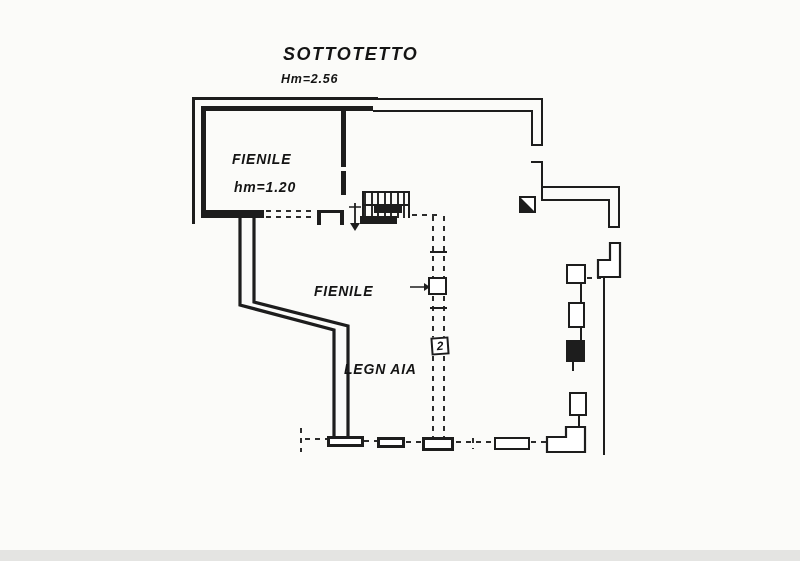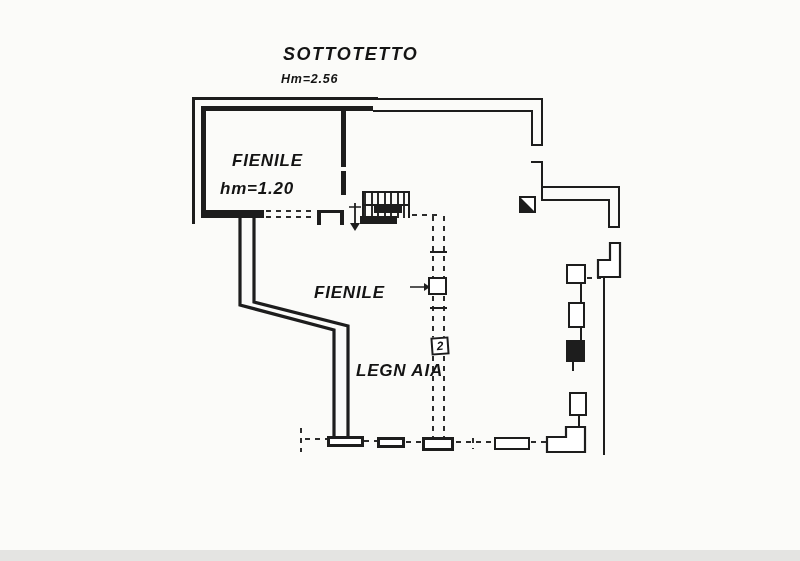--- a/index.html
+++ b/index.html
@@ -7,21 +7,21 @@
         font-family:"Liberation Sans",sans-serif;}
   .ink{position:absolute;background:#1d1d1d;}
   .outline{position:absolute;border:2px solid #1d1d1d;background:#fff;box-sizing:border-box;}
   .outline.thick{border-width:3px;}
   .dash-h{position:absolute;background:repeating-linear-gradient(90deg,#2c2c2c 0 5px,transparent 5px 10px);}
   .dash-v{position:absolute;background:repeating-linear-gradient(180deg,#2c2c2c 0 5px,transparent 5px 10px);}
   .lbl{position:absolute;font-style:italic;font-weight:bold;color:#141414;white-space:nowrap;
        letter-spacing:0.8px;}
   .title{font-size:18px;letter-spacing:1.5px;}
   .sub{font-size:12.5px;}
-  .room{font-size:17px;}
+  .room{font-size:14px;}
   .stairs{position:absolute;left:362px;top:191px;width:48px;height:27px;box-sizing:border-box;
           border-top:2px solid #1d1d1d;border-left:2px solid #1d1d1d;border-right:2px solid #1d1d1d;
           background:repeating-linear-gradient(90deg,#2b2b2b 0 2px,transparent 2px 6.5px);}
   .flue{position:absolute;left:519px;top:196px;width:17px;height:17px;box-sizing:border-box;
         border:2px solid #1d1d1d;background:linear-gradient(to top right,#1d1d1d 48%,#fff 52%);}
   .zsq{position:absolute;left:431px;top:337px;width:18px;height:18px;box-sizing:border-box;
        border:2.5px solid #1d1d1d;background:#fff;display:flex;align-items:center;justify-content:center;
        font-style:italic;font-weight:bold;font-size:12px;color:#141414;transform:rotate(-4deg);}
   svg.overlay{position:absolute;left:0;top:0;}
   .scanband{position:absolute;left:0;top:550px;width:800px;height:11px;background:#e4e4e2;}
@@ -112,18 +112,18 @@
       <line x1="349" y1="207" x2="361" y2="207" stroke="#1d1d1d" stroke-width="1.5"></line>
       <polygon points="350,223 360,223 355,231" fill="#1d1d1d"></polygon>
     </g>
     <g>
       <line x1="410" y1="287" x2="425" y2="287" stroke="#1d1d1d" stroke-width="1.5"></line>
       <polygon points="424,283 424,291 430,287" fill="#1d1d1d"></polygon>
     </g>
   </svg>
 
   <div class="lbl room" style="left:232px;top:151px;">FIENILE</div>
-  <div class="lbl room" style="left:220px;top:179px;">hm=1.20</div>
+  <div class="lbl room" style="left:234px;top:179px;">hm=1.20</div>
   <div class="lbl room" style="left:314px;top:283px;">FIENILE</div>
-  <div class="lbl room" style="left:356px;top:361px;">LEGN AIA</div>
+  <div class="lbl room" style="left:344px;top:361px;">LEGN AIA</div>
 
   <div class="scanband"></div>
 </div>
 
 </body></html>

